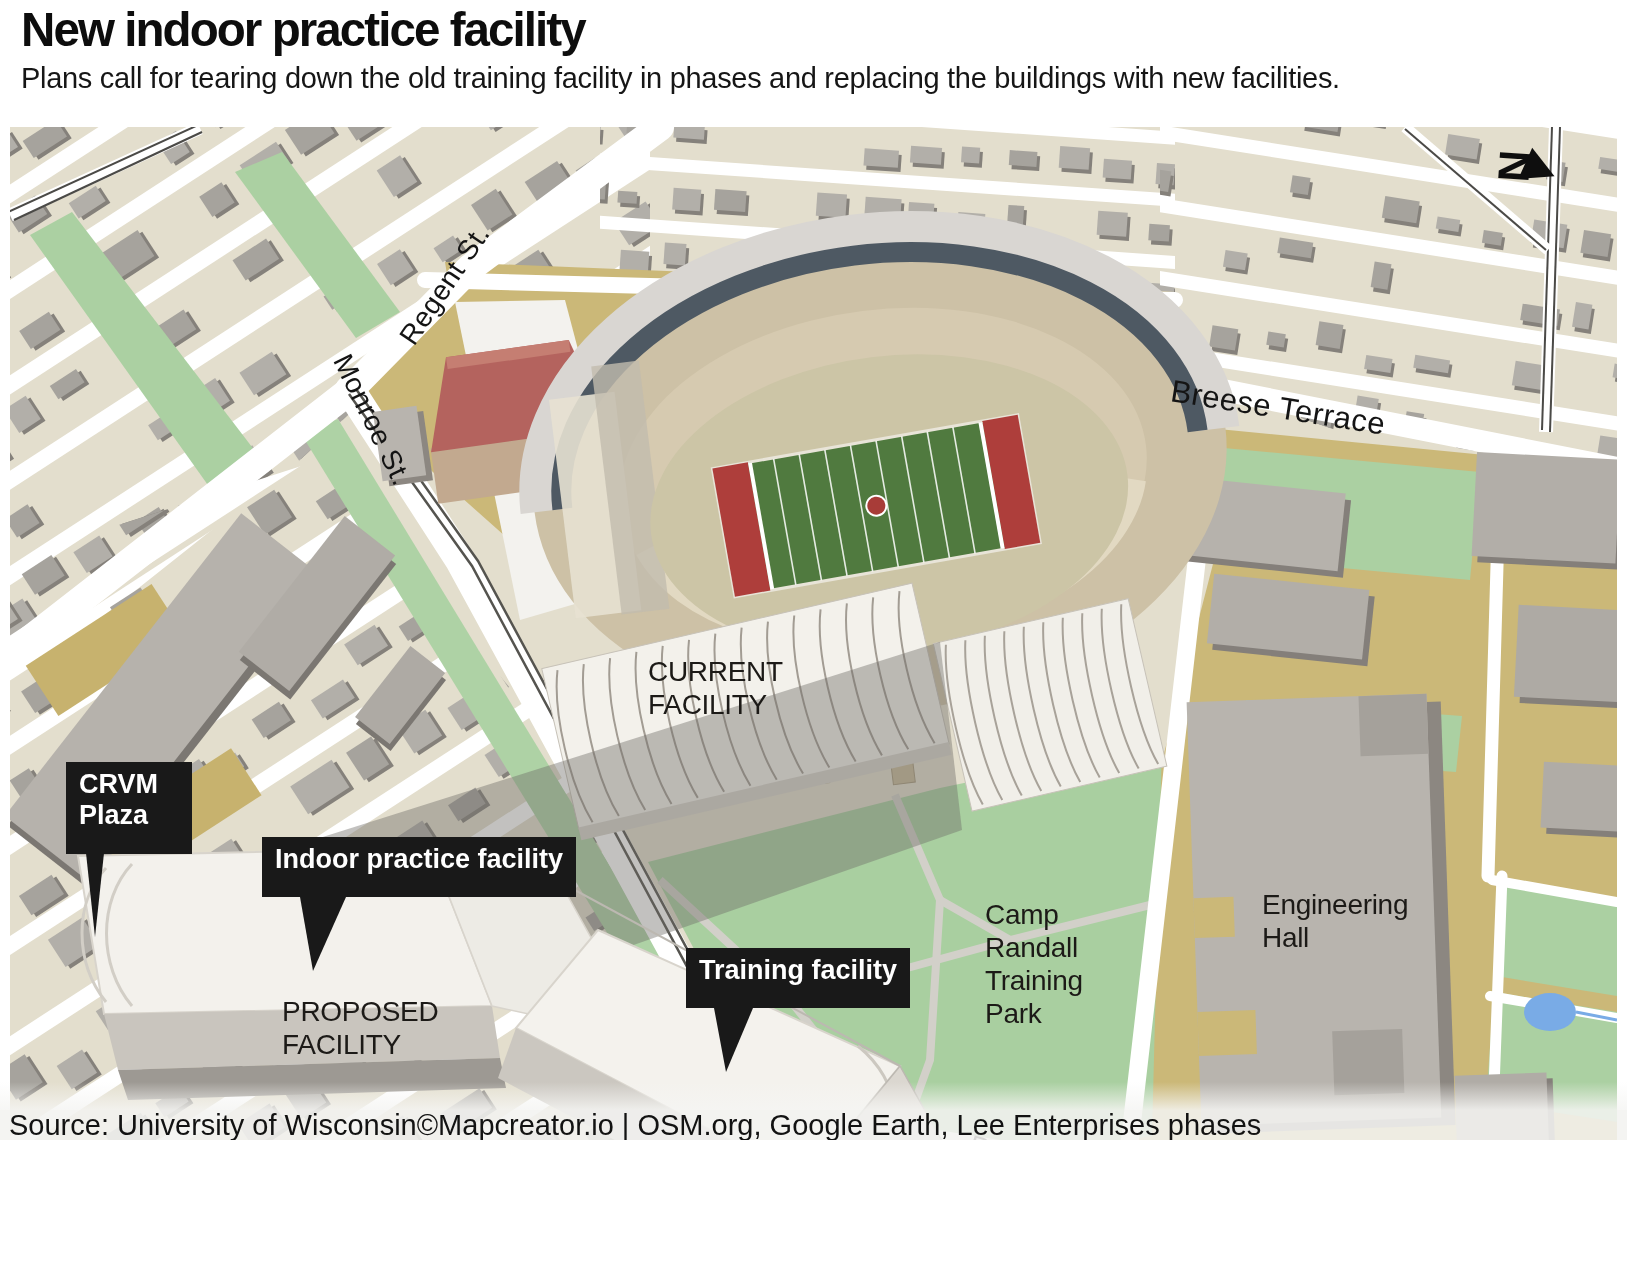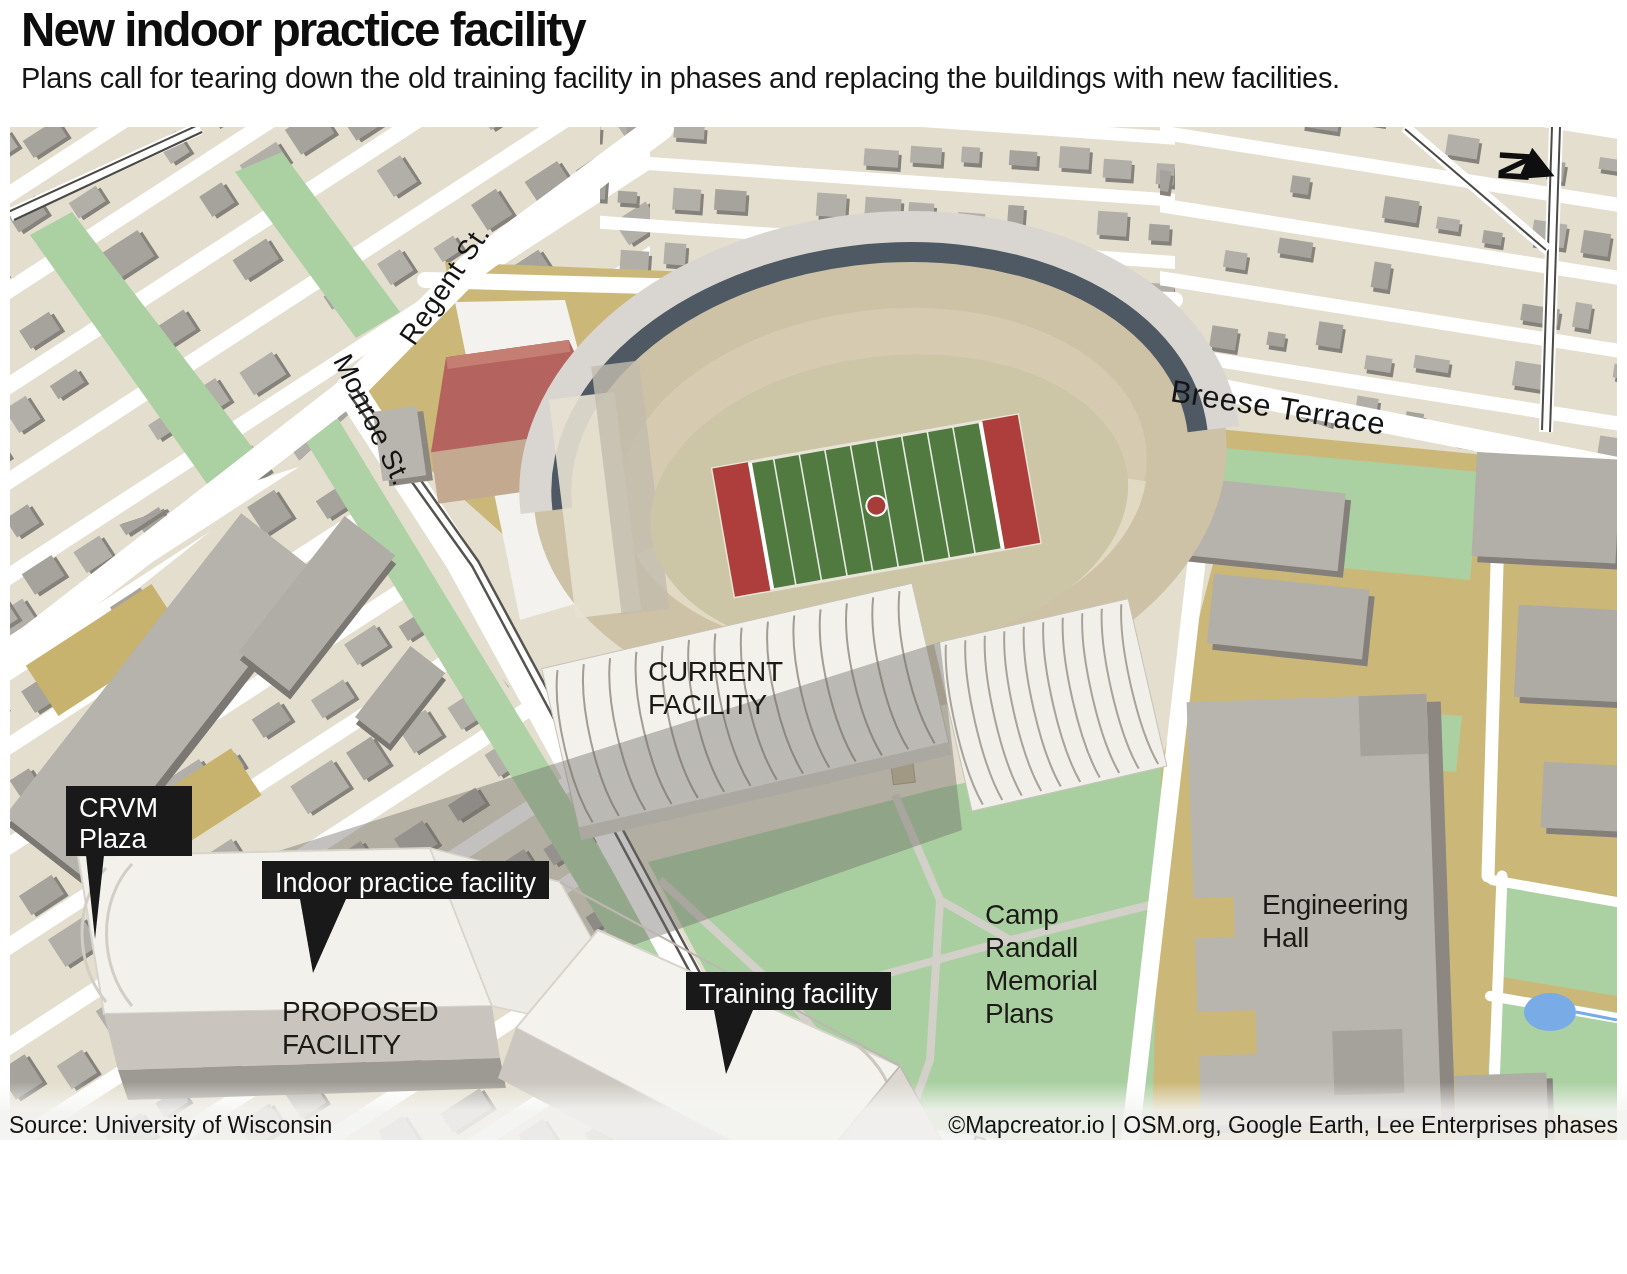--- a/index.html
+++ b/index.html
@@ -12,32 +12,32 @@
   .subtitle{font-size:29px;font-weight:400;color:#161616;letter-spacing:-.3px;margin-top:7px;}
   
   .map{position:absolute;left:10px;top:127px;width:1607px;height:1117px;overflow:hidden;}
   .map svg{position:absolute;left:0;top:0;}
   .overlay{position:absolute;left:0;top:0;width:100%;height:100%;}
   .street-label{position:absolute;font-size:28px;font-weight:500;color:#141414;white-space:nowrap;
                 transform:translate(-50%,-50%) rotate(var(--rot,0deg));letter-spacing:.5px;}
   .area-label{position:absolute;font-weight:normal;color:var(--label-text,#201e1b);
               font-size:28px;line-height:1.18;letter-spacing:-.3px;}
   .callout{position:absolute;background:var(--callout-bg,#191919);color:var(--callout-text,#fff);
-           font-weight:normal;font-size:27px;line-height:1.16;padding:7px 13px 0;margin-top:24px;}
+           font-weight:bold;font-size:27px;line-height:1.16;padding:7px 13px 22px;}
   .callout .tail{position:absolute;top:99%;width:0;height:0;}
   .compass{position:absolute;display:flex;align-items:center;transform:rotate(8deg);}
   .compass-n{font-size:44px;font-weight:bold;color:#0e0e0e;display:inline-block;transform:rotate(86deg);}
   .compass-tri{width:0;height:0;border-top:17px solid transparent;border-bottom:17px solid transparent;
                border-left:32px solid #0e0e0e;margin-left:-6px;transform:rotate(16deg);}
   
   .map-fade{position:absolute;left:0;right:0;bottom:30px;height:28px;
             background:linear-gradient(to bottom,rgba(255,255,255,0),rgba(245,245,243,.85));}
   .footer{position:absolute;left:0;right:0;bottom:0;height:30px;background:rgba(242,242,240,.88);
-          display:flex;justify-content:space-between;align-items:center;padding:0 9px;
-          font-size:23px;color:#121212;}
+          display:flex;justify-content:flex-start;align-items:center;padding:0 9px;
+          font-size:29px;color:#121212;}
 </style>
 </head>
 <body>
 
 <div class="page">
 
   <div class="header">
     <div class="title">New indoor practice facility</div>
     <div class="subtitle">Plans call for tearing down the old training facility in phases and replacing the buildings with new facilities.</div>
   </div>
@@ -1479,21 +1479,21 @@
     </svg>
 
     <div class="overlay">
       <div class="street-label" style="left:435px;top:158px;--rot:-56deg">Regent St.</div>
       <div class="street-label" style="left:362px;top:293px;--rot:64deg">Monroe St.</div>
       <div class="street-label" style="left:1268px;top:281px;--rot:9deg;font-size:31px">Breese Terrace</div>
       <div class="street-label" style="left:1038px;top:1040px;--rot:16deg">Randall Ave.</div>
 
       <div class="area-label" style="left:638px;top:528px;width:170px">CURRENT FACILITY</div>
       <div class="area-label" style="left:272px;top:868px;width:175px">PROPOSED FACILITY</div>
-      <div class="area-label" style="left:975px;top:771px;width:135px">Camp Randall Memorial Plans</div>
+      <div class="area-label" style="left:975px;top:771px;width:135px">Camp Randall Training Park</div>
       <div class="area-label" style="left:1252px;top:761px;width:185px">Engineering Hall</div>
 
       <div class="callout" style="left:56px;top:635px;max-width:100px">
         <span>CRVM Plaza</span>
         <span class="tail" style="left:20px;border-left:9px solid transparent;border-right:9px solid transparent;border-top:84px solid var(--callout-bg,#191919);"></span>
       </div>
       <div class="callout" style="left:252px;top:710px;white-space:nowrap">
         <span>Indoor practice facility</span>
         <span class="tail" style="left:38px;border-left:13px solid transparent;border-right:33px solid transparent;border-top:74px solid var(--callout-bg,#191919);"></span>
       </div>

